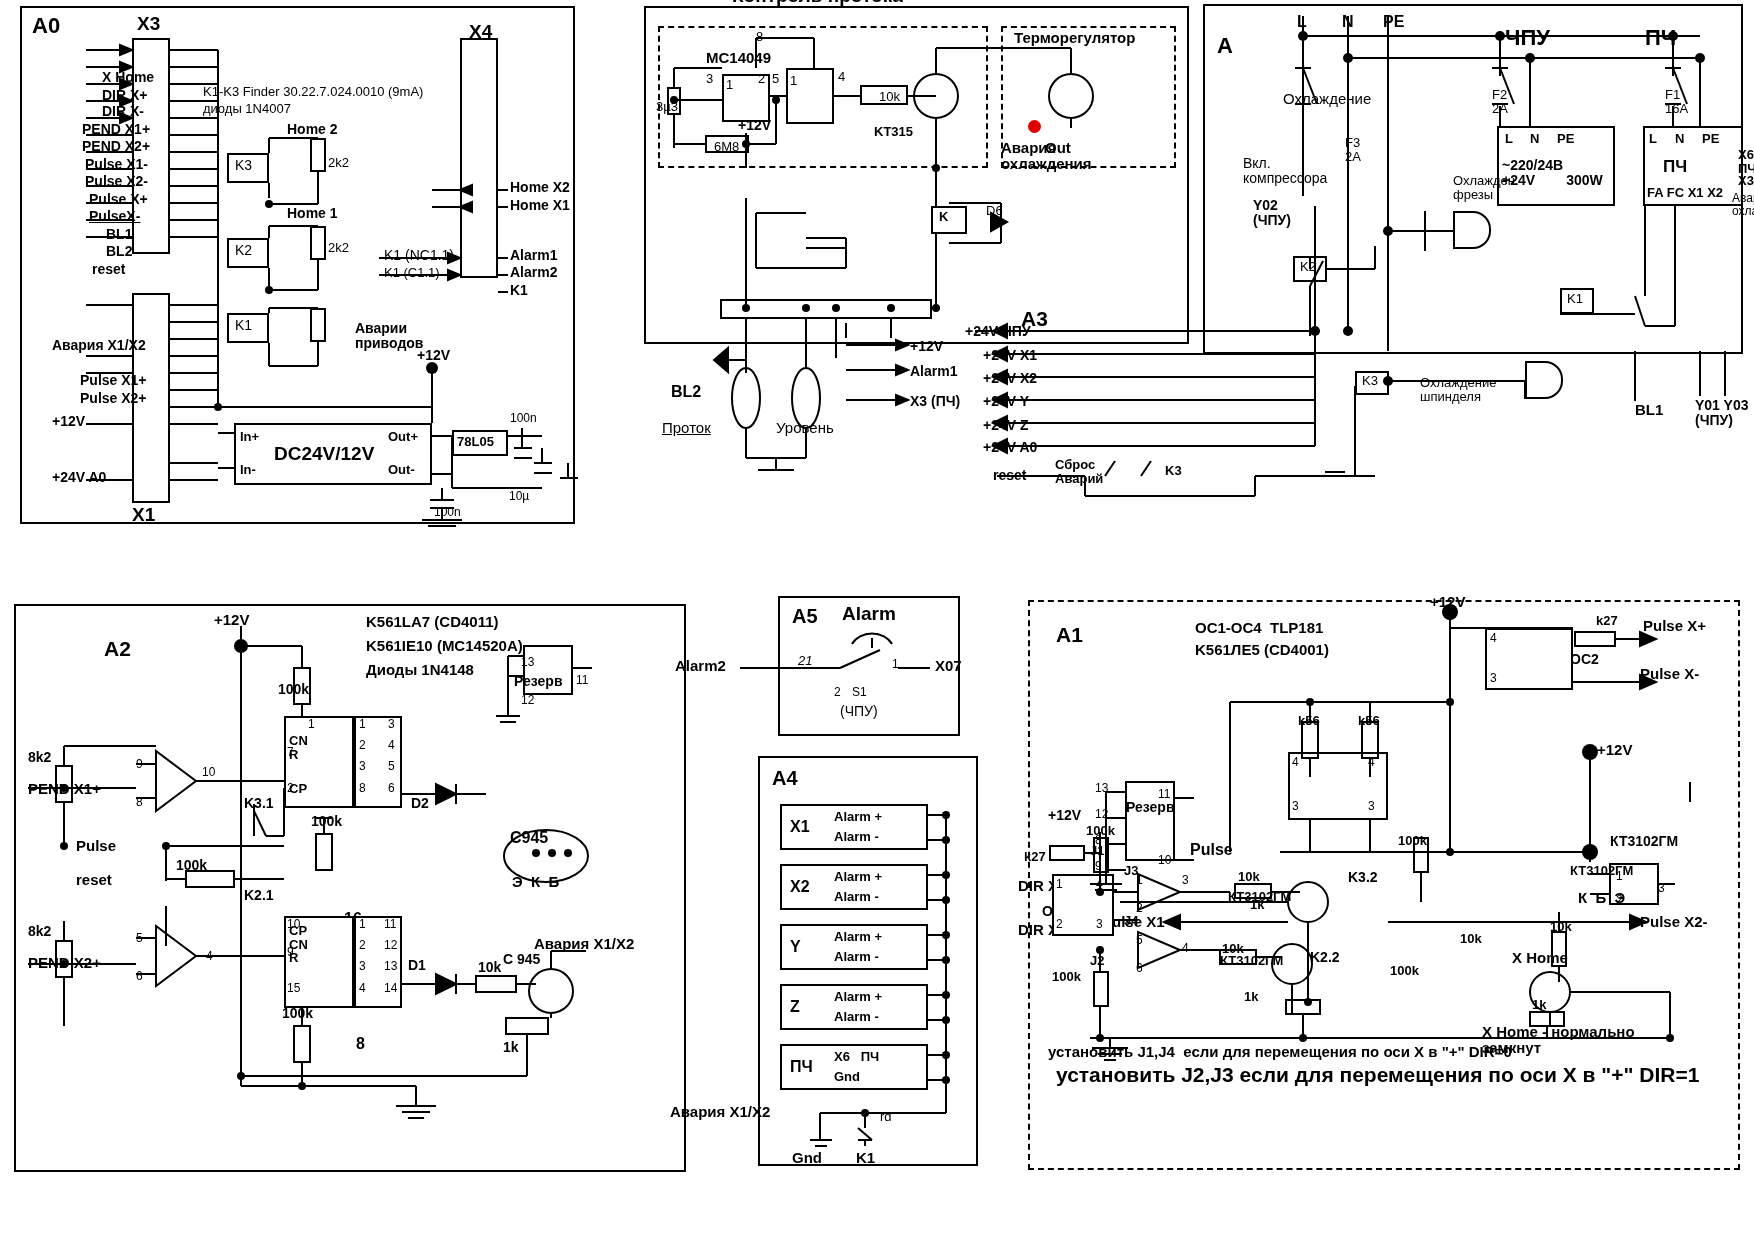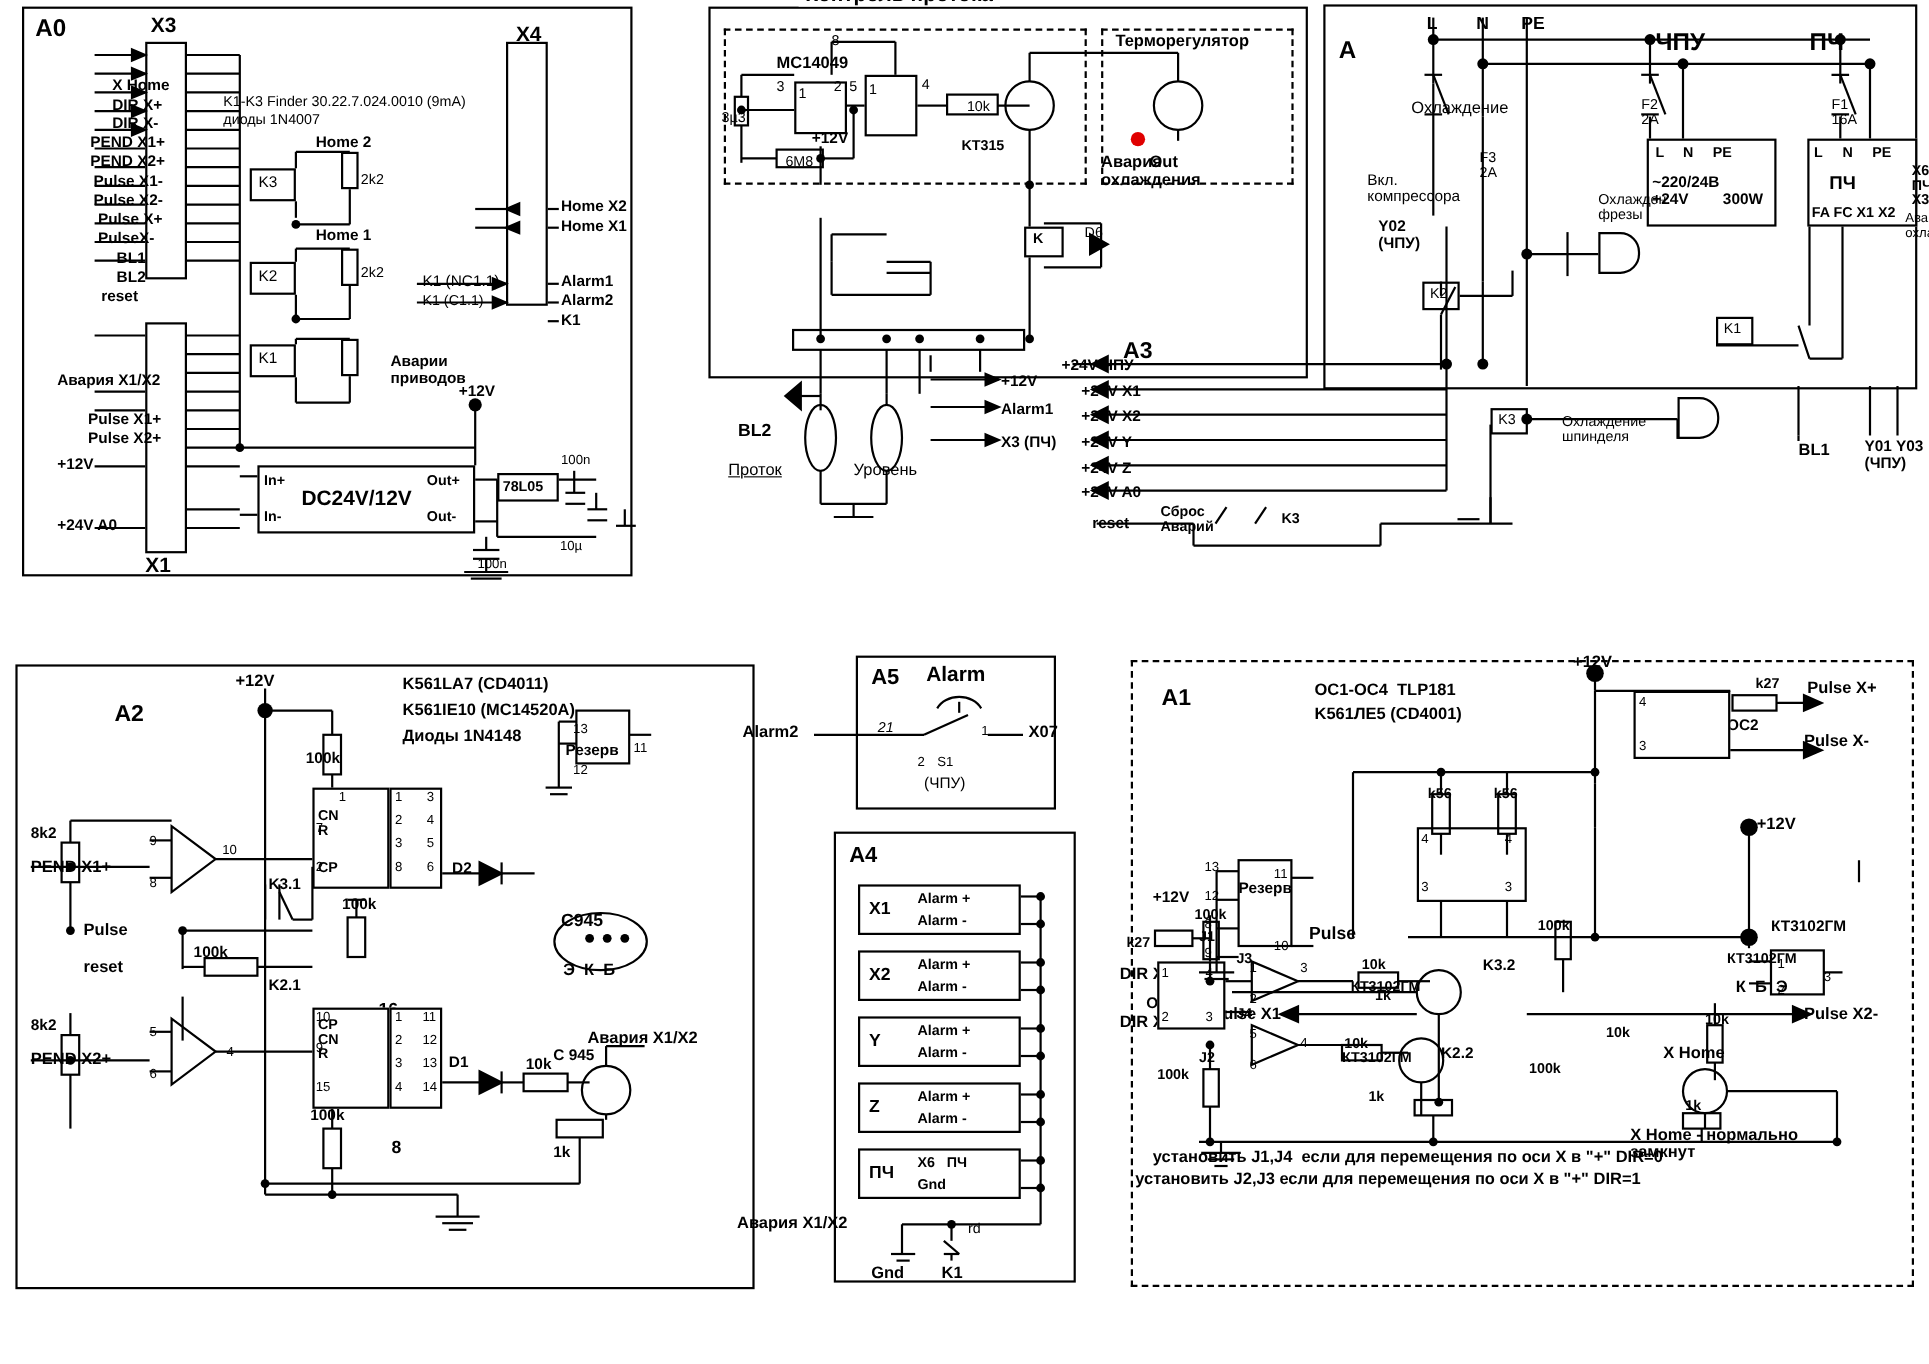--- a/index.html
+++ b/index.html
@@ -76,21 +76,21 @@
   <div class="t b" style="left:58px;top:383px;font-size:14px;">Pulse X2+</div>
 
   <div class="t b" style="left:80px;top:62px;font-size:14px;">X Home</div>
   <div class="t b" style="left:80px;top:80px;font-size:14px;">DIR X+</div>
   <div class="t b" style="left:80px;top:96px;font-size:14px;">DIR X-</div>
   <div class="t b" style="left:60px;top:114px;font-size:14px;">PEND X1+</div>
   <div class="t b" style="left:60px;top:131px;font-size:14px;">PEND X2+</div>
   <div class="t b" style="left:63px;top:149px;font-size:14px;">Pulse X1-</div>
   <div class="t b" style="left:63px;top:166px;font-size:14px;">Pulse X2-</div>
   <div class="t b" style="left:67px;top:184px;font-size:14px;">Pulse X+</div>
-  <div class="t b" style="left:67px;top:201px;font-size:14px;">PulseX-</div>
+  <div class="t b" style="left:67px;top:201px;font-size:14px;text-decoration:underline;">PulseX-</div>
   <div class="t b" style="left:84px;top:219px;font-size:14px;">BL1</div>
   <div class="t b" style="left:84px;top:236px;font-size:14px;">BL2</div>
   <div class="t b" style="left:70px;top:254px;font-size:14px;">reset</div>
 
   <div class="t b" style="left:488px;top:172px;font-size:14px;">Home X2</div>
   <div class="t b" style="left:488px;top:190px;font-size:14px;">Home X1</div>
   <div class="t b" style="left:488px;top:240px;font-size:14px;">Alarm1</div>
   <div class="t b" style="left:488px;top:257px;font-size:14px;">Alarm2</div>
   <div class="t b" style="left:488px;top:275px;font-size:14px;">K1</div>
 
@@ -499,21 +499,21 @@
   <div class="t b" style="left:266px;top:400px;font-size:14px;">100k</div>
   <div class="t b" style="left:462px;top:354px;font-size:14px;">10k</div>
   <div class="t b" style="left:487px;top:434px;font-size:14px;">1k</div>
 
   <div class="t b" style="left:12px;top:175px;font-size:15px;">PEND X1+</div>
   <div class="t b" style="left:12px;top:349px;font-size:15px;">PEND X2+</div>
   <div class="t b" style="left:60px;top:232px;font-size:15px;">Pulse</div>
   <div class="t b" style="left:60px;top:266px;font-size:15px;">reset</div>
   <div class="t b" style="left:228px;top:190px;font-size:14px;">K3.1</div>
   <div class="t b" style="left:228px;top:282px;font-size:14px;">K2.1</div>
-  <div class="t b" style="left:395px;top:176px;font-size:14px;">D2</div>
+  <div class="t b" style="left:395px;top:190px;font-size:14px;">D2</div>
   <div class="t b" style="left:392px;top:352px;font-size:14px;">D1</div>
   <div class="t b" style="left:494px;top:224px;font-size:16px;">C945</div>
   <div class="t b" style="left:487px;top:346px;font-size:14px;">C 945</div>
   <div class="t b" style="left:496px;top:268px;font-size:15px;">Э  К  Б</div>
   <div class="t b" style="left:518px;top:330px;font-size:15px;">Авария X1/X2</div>
   <div class="t b" style="left:328px;top:305px;font-size:16px;">16</div>
   <div class="t b" style="left:340px;top:430px;font-size:16px;">8</div>
 
   <div class="box" style="left:268px;top:110px;width:70px;height:92px;"></div>
   <div class="t b" style="left:273px;top:128px;font-size:13px;white-space:pre;">CN
@@ -785,21 +785,21 @@
   <div class="t b" style="left:540px;top:262px;font-size:13px;">КТ3102ГМ</div>
   <div class="t b" style="left:548px;top:288px;font-size:15px;">К  Б  Э</div>
   <div class="t b" style="left:214px;top:388px;font-size:13px;">1k</div>
   <div class="t b" style="left:220px;top:296px;font-size:13px;">1k</div>
   <div class="t b" style="left:502px;top:396px;font-size:13px;">1k</div>
   <div class="t b" style="left:520px;top:318px;font-size:13px;">10k</div>
   <div class="t b" style="left:482px;top:348px;font-size:15px;">X Home</div>
   <div class="t b" style="left:452px;top:422px;font-size:15px;">X Home - нормально
 замкнут</div>
   <div class="t b" style="left:18px;top:442px;font-size:15px;">установить J1,J4  если для перемещения по оси X в "+" DIR=0</div>
-  <div class="t b" style="left:2px;top:462px;font-size:15px;">установить J2,J3 если для перемещения по оси X в "+" DIR=1</div>
+  <div class="t b" style="left:26px;top:462px;font-size:21px;">установить J2,J3 если для перемещения по оси X в "+" DIR=1</div>
 
   <div class="box" style="left:455px;top:26px;width:88px;height:62px;"></div>
   <div class="box" style="left:258px;top:150px;width:100px;height:68px;"></div>
   <div class="box" style="left:22px;top:272px;width:62px;height:62px;"></div>
 
   <div class="t" style="left:460px;top:30px;font-size:12px;">4</div>
   <div class="t" style="left:460px;top:70px;font-size:12px;">3</div>
   <div class="t" style="left:262px;top:154px;font-size:12px;">4</div>
   <div class="t" style="left:262px;top:198px;font-size:12px;">3</div>
   <div class="t" style="left:338px;top:154px;font-size:12px;">4</div>

